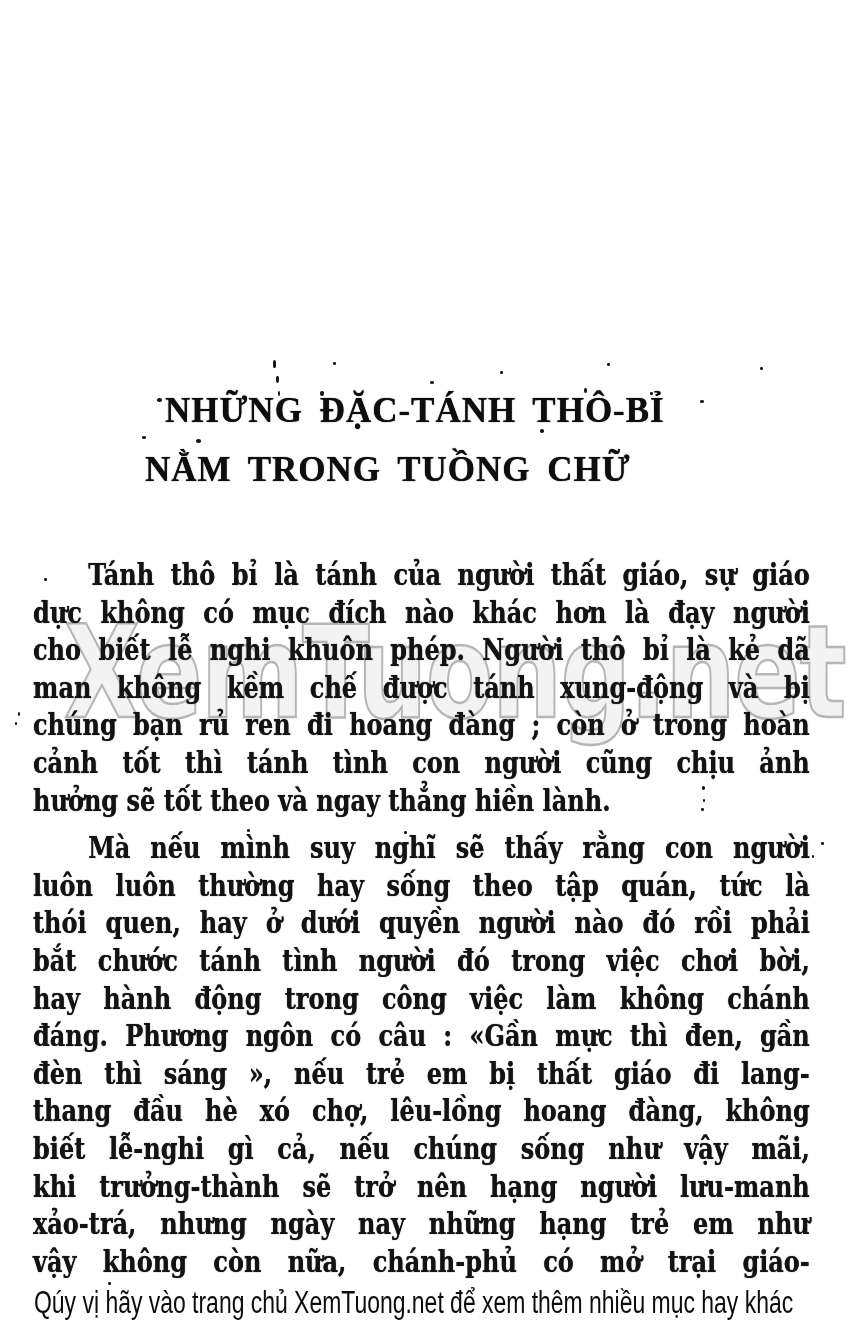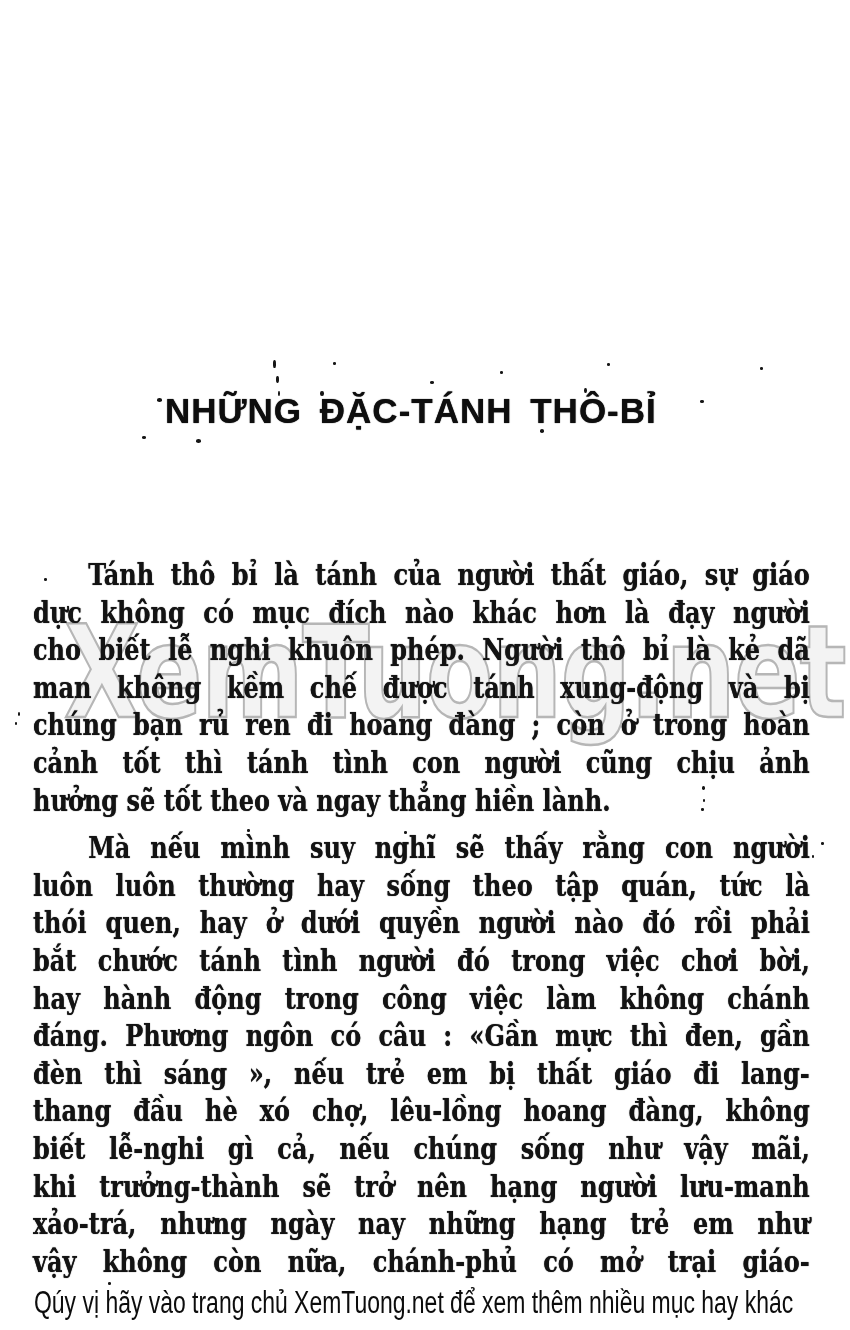--- a/index.html
+++ b/index.html
@@ -7,21 +7,21 @@
     position:relative;
     width:850px;height:1330px;
     background:#ffffff;
     overflow:hidden;
     font-family:"DejaVu Serif", serif;
     color:#131313;
   }
   
   .title-line{
     position:absolute;
-    font-family:Liberation Sans, sans-serif;
+    font-family:Liberation Serif, serif;
     font-weight:bold;
     font-size:35px;
     line-height:40px;
     letter-spacing:1px;
     word-spacing:7px;
     color:#0e0e0e;
     white-space:nowrap;
     z-index:3;
     text-shadow:0 0 1px #000;
   }
@@ -101,20 +101,21 @@
 </head>
 <body>
 
 <div class="page">
 
   <div class="watermark">
     <span>XemTuong.net</span>
   </div>
 
   <div class="title-line title-1">NHỮNG ĐẶC-TÁNH THÔ-BỈ</div>
+  <div class="title-line title-2">NẰM TRONG TUỒNG CHỮ</div>
 
   <div class="body-col">
     <div class="para para-1">
       <div class="tline indent">Tánh thô bỉ là tánh của người thất giáo, sự giáo</div>
       <div class="tline">dực không có mục đích nào khác hơn là đạy người</div>
       <div class="tline">cho biết lễ nghi khuôn phép. Người thô bỉ là kẻ dã</div>
       <div class="tline">man không kềm chế được tánh xung-động và bị</div>
       <div class="tline">chúng bạn rủ ren đi hoang đàng ; còn ở trong hoàn</div>
       <div class="tline">cảnh tốt thì tánh tình con người cũng chịu ảnh</div>
       <div class="tline flush-left">hưởng sẽ tốt theo và ngay thẳng hiền lành.</div>

